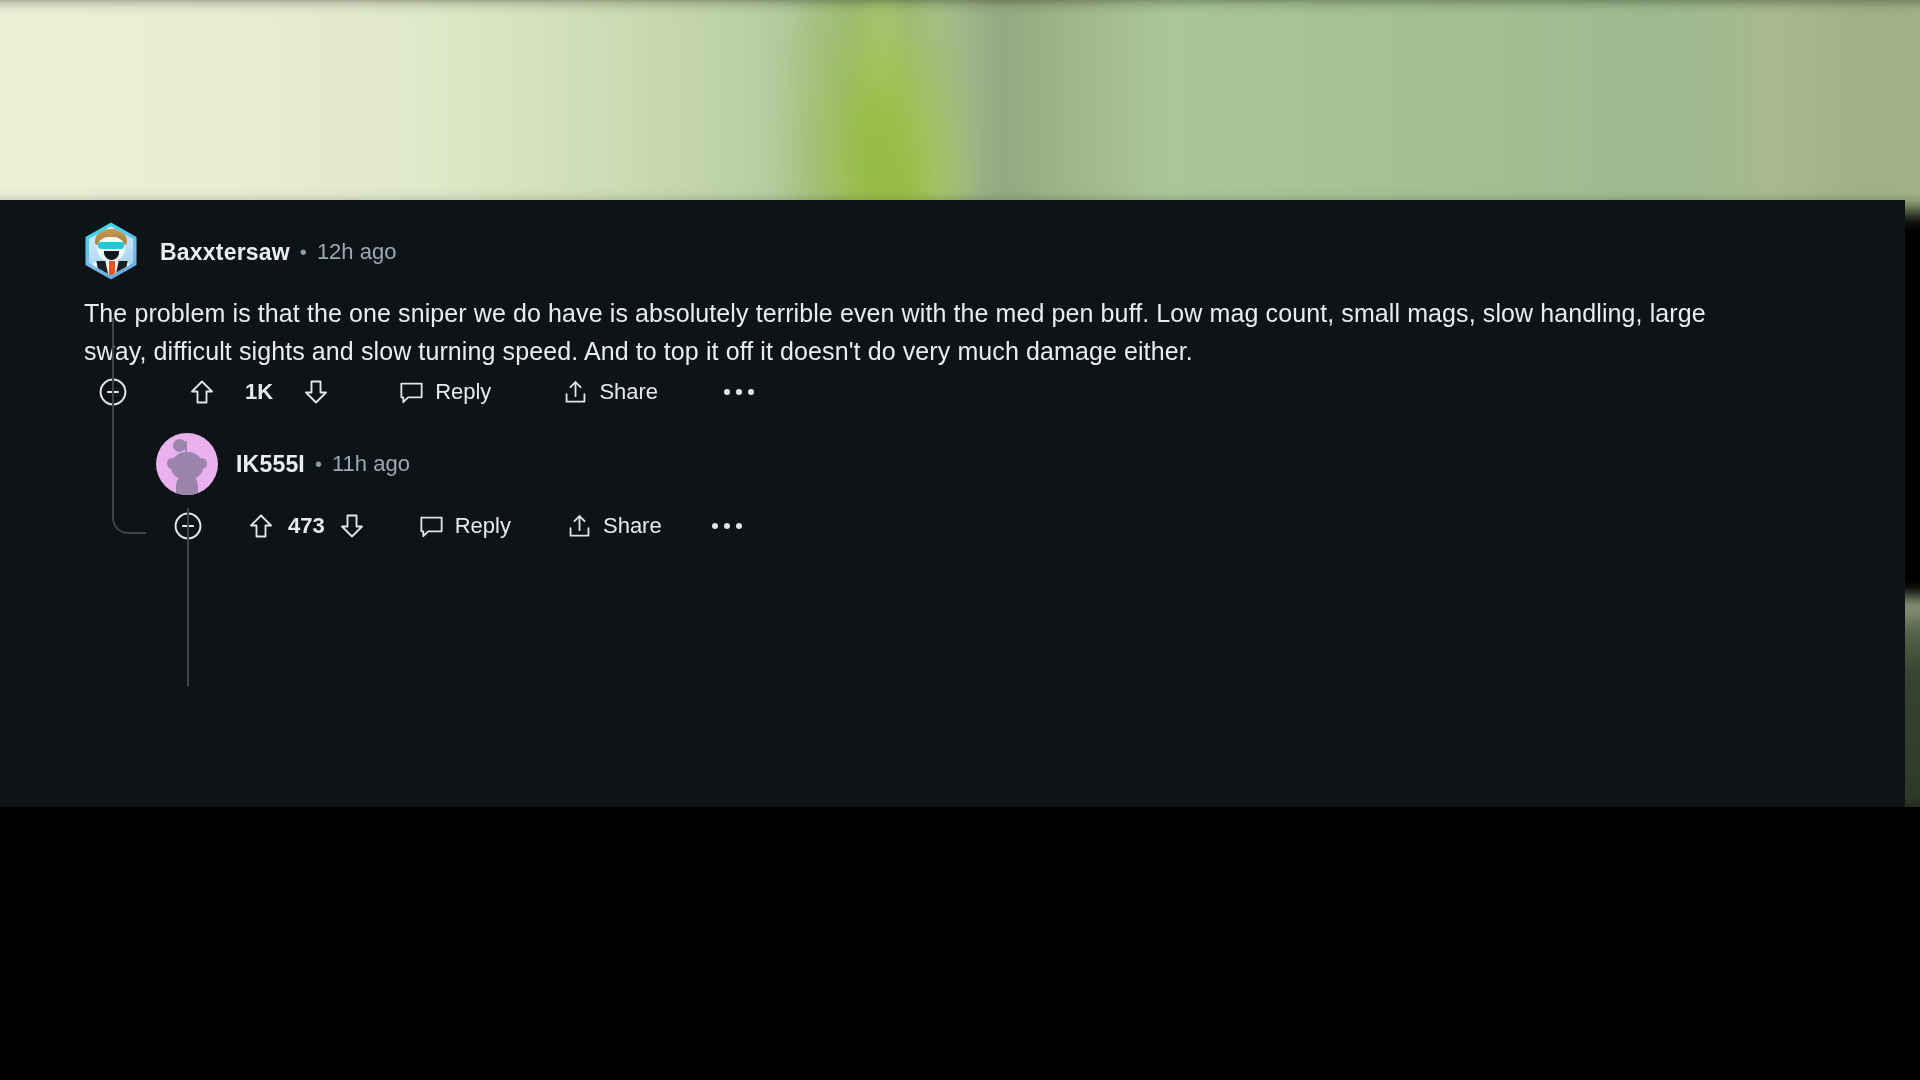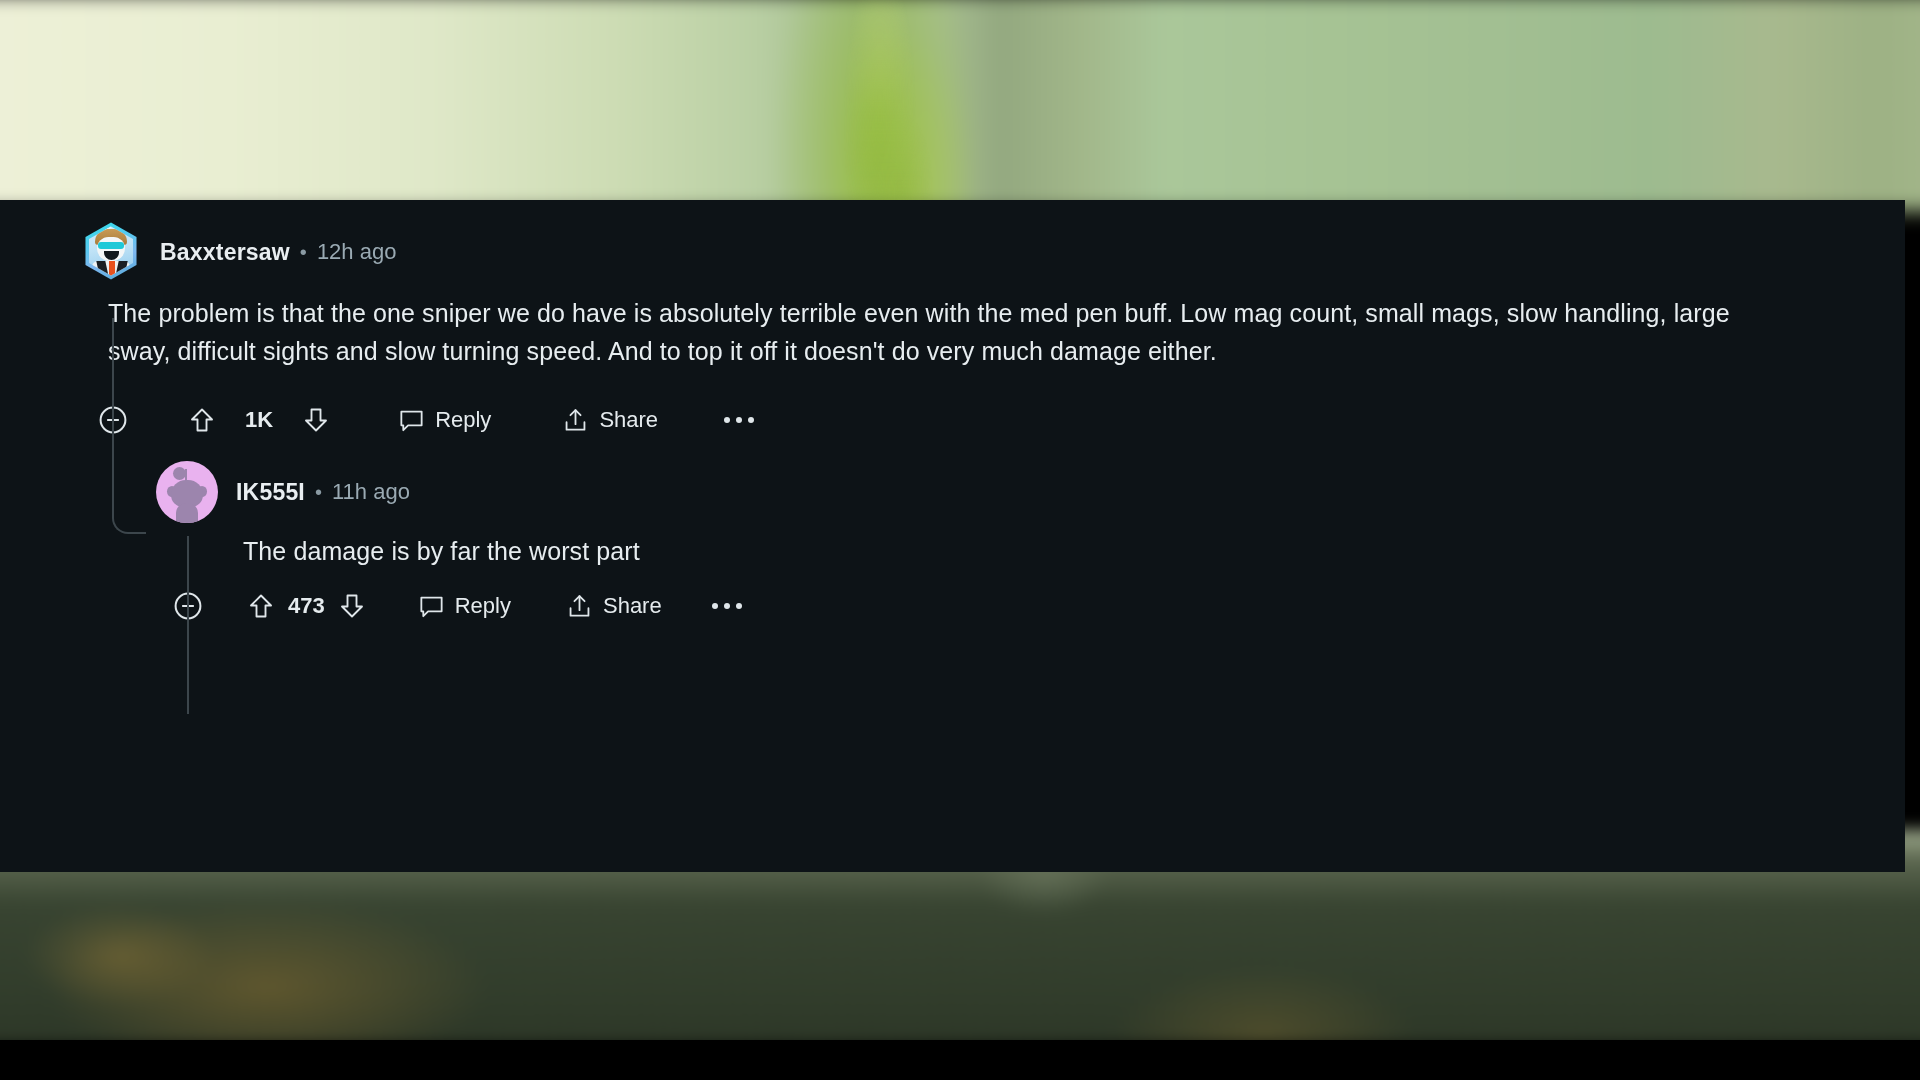--- a/index.html
+++ b/index.html
@@ -4,21 +4,21 @@
 <title>Reddit Comment Thread Overlay</title>
 <style>
   * { margin:0; padding:0; box-sizing:border-box; }
   html, body {
     width:1920px; height:1080px; overflow:hidden;
     font-family:"Liberation Sans", sans-serif;
     background:#000;
   }
 
   
-  #stage { position:relative; width:1920px; height:1040px; overflow:hidden;padding-left:24px; }
+  #stage { position:relative; width:1920px; height:807px; overflow:hidden;padding-left:24px; }
 
   #bg-top {
     position:absolute; left:0; top:0; width:1920px; height:205px;
     background:
       radial-gradient(ellipse 160px 420px at 880px 150px, rgba(150,190,60,.85) 0%, rgba(150,190,60,0) 62%),
       radial-gradient(ellipse 120px 260px at 905px 190px, rgba(176,205,80,.75) 0%, rgba(176,205,80,0) 60%),
       linear-gradient(90deg,
         #eef1d8 0%,
         #e9eed2 14%,
         #dfe8c8 24%,
@@ -215,25 +215,25 @@
             </div>
           </div>
         </div>
         <div class="meta">
           <span class="username">Baxxtersaw</span>
           <span class="dot-sep">•</span>
           <span class="timestamp">12h ago</span>
         </div>
       </div>
 
-      <div class="body-text" style="margin-left:108px; margin-top:16px; width:1660px;">
+      <div class="body-text" style="margin-left:84px; margin-top:16px; width:1660px;">
         <p>The problem is that the one sniper we do have is absolutely terrible even with the med pen buff. Low mag count, small mags, slow handling, large sway, difficult sights and slow turning speed. And to top it off it doesn't do very much damage either.</p>
       </div>
 
-      <div class="actions" style="margin-left:97px; margin-top:34px; gap:16px;">
+      <div class="actions" style="margin-left:97px; margin-top:6px; gap:16px;">
 
         <div class="act" style="margin-right:42px;">
           <span class="collapse-icon">
             <svg width="32" height="32" viewBox="0 0 24 24" fill="none" stroke="#dfe6ea" stroke-width="1.5">
               <circle cx="12" cy="12" r="9.3"></circle>
                 <line x1="7.6" y1="12" x2="16.4" y2="12"></line>
             </svg>
           </span>
         </div>
 
@@ -297,21 +297,20 @@
           </div>
         </div>
         <div class="meta">
           <span class="username">IK555I</span>
           <span class="dot-sep">•</span>
           <span class="timestamp">11h ago</span>
         </div>
       </div>
 
       <div class="body-text" style="margin-left:243px; margin-top:14px; width:1600px;">
-        <p>The damage is by far the worst part</p>
       </div>
 
       <div class="actions" style="margin-left:172px; margin-top:20px; gap:0;">
 
         <div class="act" style="margin-right:42px;">
           <span class="collapse-icon">
             <svg width="32" height="32" viewBox="0 0 24 24" fill="none" stroke="#dfe6ea" stroke-width="1.5">
               <circle cx="12" cy="12" r="9.3"></circle>
                 <line x1="7.6" y1="12" x2="16.4" y2="12"></line>
             </svg>

